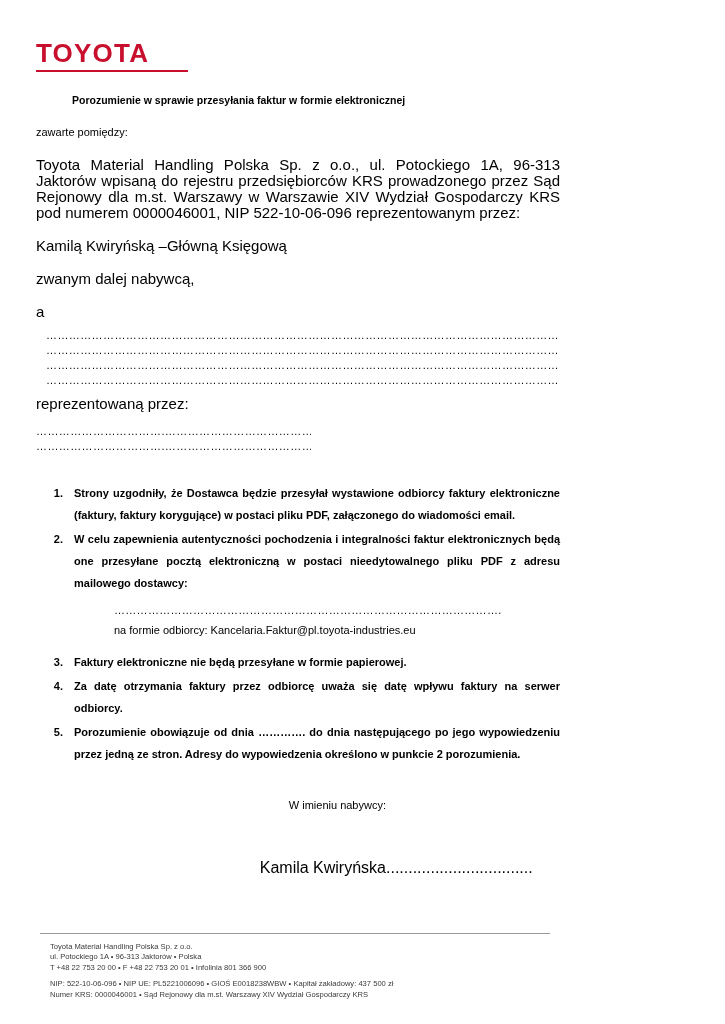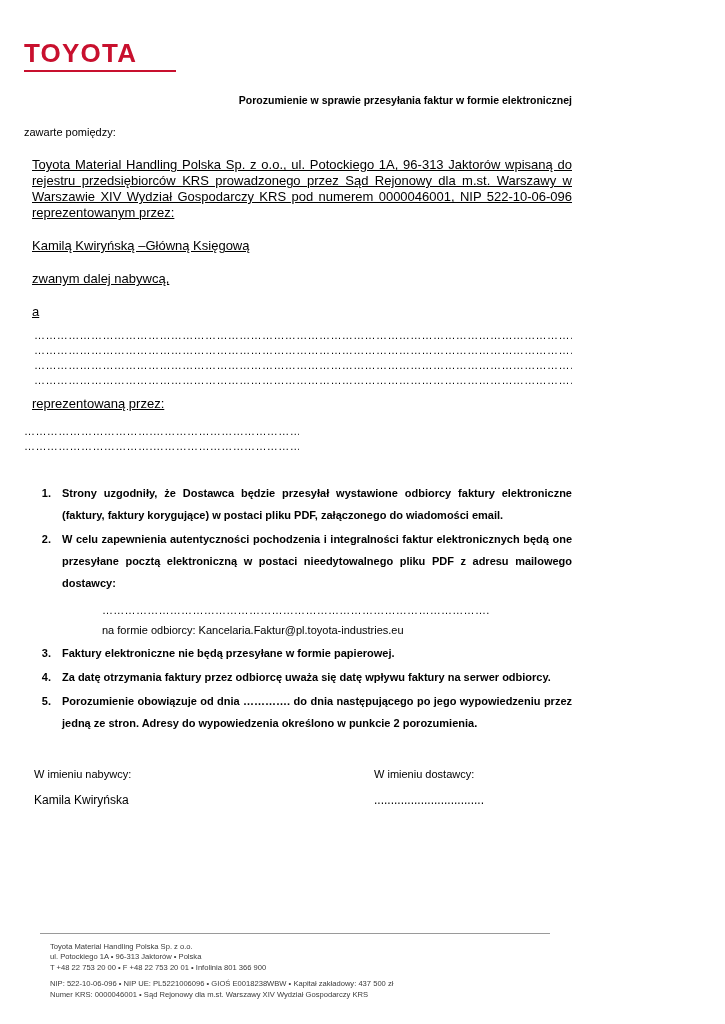--- a/index.html
+++ b/index.html
@@ -13,21 +13,21 @@
     font-family: "Liberation Sans", sans-serif;
     color: #000000;
     position: relative;
     overflow: hidden;
   }
   .page {
     position: relative;
     width: 596px;
     height: 1024px;
     box-sizing: border-box;
-    padding: 0 24px;
+    padding: 0 36px;
   }
 
   
   .logo-block {
     padding-top: 40px;
   }
   .logo-word {
     font-family: "Liberation Sans", sans-serif;
     font-weight: bold;
     font-size: 26px;
@@ -44,39 +44,38 @@
   .logo-sub {
     margin-top: 11px;
     font-size: 12.5px;
     letter-spacing: 0.6px;
     color: #4a4a4a;
   }
 
   
   .doc-title {
     margin-top: 22px;
-    text-align: right;
+    text-align: left;
     font-size: 10.5px;
     font-weight: bold;
     padding-left: 36px;
   }
 
   
   .body-text {
     margin-top: 18px;
     font-size: 11px;
     line-height: 16px;
     text-align: justify;
   }
   .p {
-    font-size: 13px;
+    font-size: 15px;
     line-height: 16px;
-    margin: 0 0 0 8px;
-    text-align: justify;
-    text-decoration: underline;
+    margin: 0 0 0 0;
+    text-align: justify;
   }
   .gap-sm { height: 12px; }
   .gap-md { height: 17px; }
   .gap-xs { height: 8px; }
 
   .dots-line {
     font-size: 11px;
     line-height: 15px;
     letter-spacing: 0.4px;
     color: #000;
@@ -99,21 +98,21 @@
   }
   ol.main-list > li {
     padding-left: 8px;
     margin-bottom: 2px;
     text-align: justify;
   }
   ol.main-list > li::marker {
     font-size: 11px;
   }
   .list-block { margin-top: 20px; }
-  .list-block-2 { margin-top: 2px; }
+  .list-block-2 { margin-top: 11px; }
 
   .indent-dots {
     margin-top: 6px;
     padding-left: 78px;
     font-size: 11px;
     line-height: 20px;
     letter-spacing: 0.3px;
   }
   .indent-line {
     padding-left: 78px;
@@ -127,26 +126,26 @@
     line-height: 22px;
     text-align: justify;
   }
 
   
   .sig-row {
     margin-top: 34px;
     display: flex;
     font-size: 11px;
   }
-  .sig-col-left { width: 340px; padding-left: 10px; }
+  .sig-col-left { width: 340px; padding-left: 10px; text-align: right; }
   .sig-col-right { flex: 1; }
   .sig-names {
-    margin-top: 13px;
+    margin-top: 48px;
     display: flex;
-    font-size: 12px;
+    font-size: 16px;
   }
 
   
   .footer {
     position: absolute;
     left: 40px;
     right: 46px;
     bottom: 24px;
     margin-top: 10px;
   }
@@ -218,21 +217,20 @@
   <div class="list-block-2">
     <ol class="main-list" start="3">
       <li>Faktury elektroniczne nie będą przesyłane w formie papierowej.</li>
       <li>Za datę otrzymania faktury przez odbiorcę uważa się datę wpływu faktury na serwer odbiorcy.</li>
       <li>Porozumienie obowiązuje od dnia …………. do dnia następującego po jego wypowiedzeniu przez jedną ze stron. Adresy do wypowiedzenia określono w punkcie 2 porozumienia.</li>
     </ol>
   </div>
 
   <div class="sig-row">
     <div class="sig-col-left">W imieniu nabywcy:</div>
-    <div class="sig-col-right">W imieniu dostawcy:</div>
   </div>
   <div class="sig-names">
     <div class="sig-col-left">Kamila Kwiryńska</div>
     <div class="sig-col-right">.................................</div>
   </div>
 
   <div class="footer">
     <div class="footer-rule"></div>
     <div class="footer-text">Toyota Material Handling Polska Sp. z o.o.</div>
     <div class="footer-text">ul. Potockiego 1A • 96-313 Jaktorów • Polska</div>

